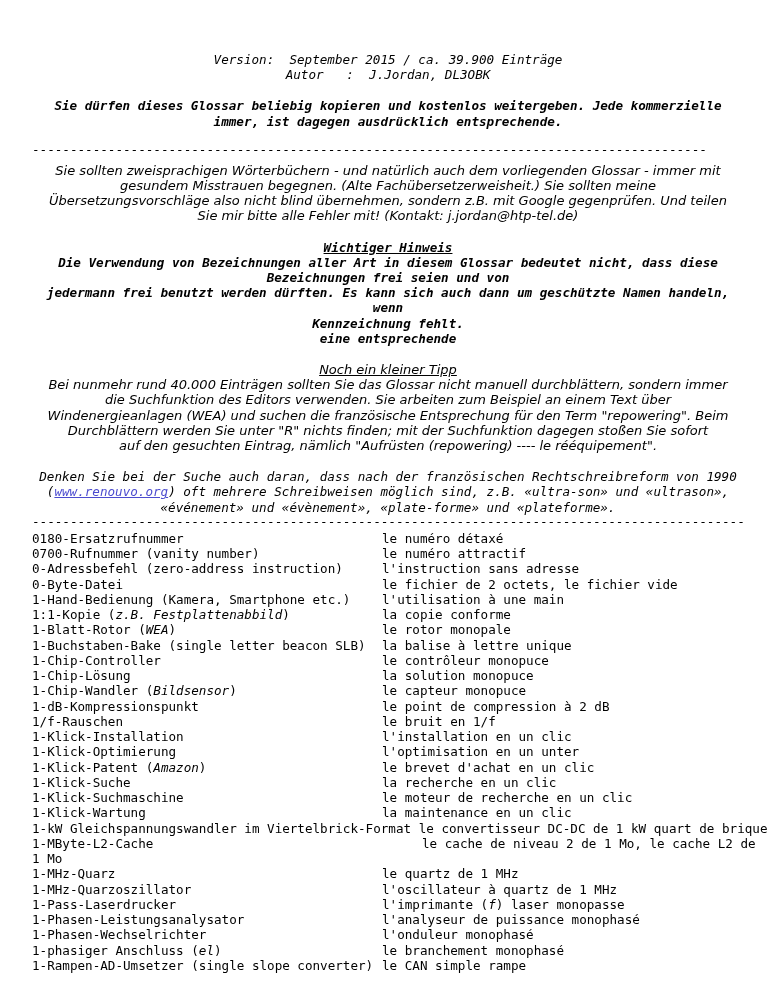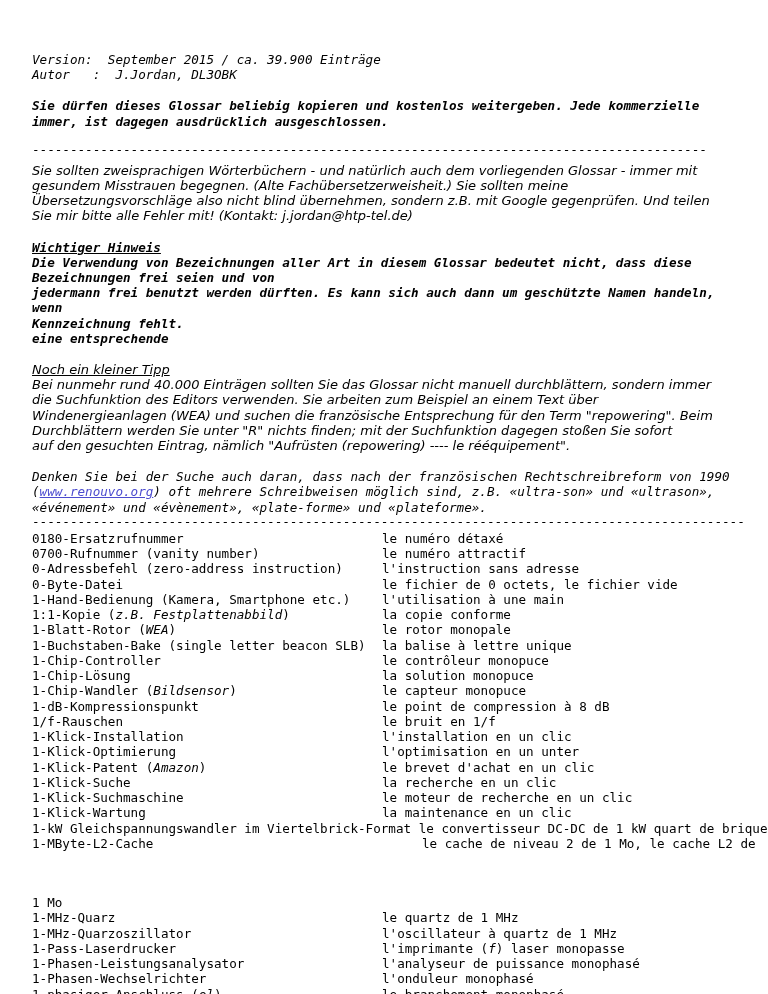--- a/index.html
+++ b/index.html
@@ -44,21 +44,21 @@
     font-weight: bold;
   }
   .prop-italic {
     font-family: "DejaVu Sans", "Liberation Sans", sans-serif;
     font-style: italic;
     font-size: 13px;
     line-height: 15.2px;
     white-space: pre-wrap;
   }
 
-  .block { margin: 0; }
+  .block { margin: 0; text-align: center; }
   .gap-14 { height: 14px; }
   .gap-16 { height: 16px; }
   .gap-6  { height: 6px; }
 
   .rule {
     font-family: "DejaVu Sans Mono", "Liberation Mono", monospace;
     font-size: 12.6px;
     line-height: 14px;
     white-space: pre;
     overflow: hidden;
@@ -103,37 +103,36 @@
     vertical-align: top;
     white-space: pre;
   }
   .trans.indent {
     padding-left: 40px;
   }
   .cont {
     display: block;
     white-space: pre;
     height: 15.25px;
-    margin-top: 44px;
   }
   .it { font-style: italic; }
 </style>
 </head>
 <body>
 
 <div class="page">
   <div class="content">
 
     <div class="mono mono-italic block">Version:  September 2015 / ca. 39.900 Einträge</div>
     <div class="mono mono-italic block">Autor   :  J.Jordan, DL3OBK</div>
 
     <div class="gap-16"></div>
 
     <div class="mono mono-bold-italic block">Sie dürfen dieses Glossar beliebig kopieren und kostenlos weitergeben. Jede kommerzielle</div>
-    <div class="mono mono-bold-italic block">immer, ist dagegen ausdrücklich ausgeschlossen.</div>
+    <div class="mono mono-bold-italic block">immer, ist dagegen ausdrücklich entsprechende.</div>
 
     <div class="gap-14"></div>
 
     <div class="rule">-----------------------------------------------------------------------------------------</div>
 
     <div class="gap-6"></div>
 
     <div class="prop-italic block">Sie sollten zweisprachigen Wörterbüchern - und natürlich auch dem vorliegenden Glossar - immer mit</div>
     <div class="prop-italic block">gesundem Misstrauen begegnen. (Alte Fachübersetzerweisheit.) Sie sollten meine</div>
     <div class="prop-italic block">Übersetzungsvorschläge also nicht blind übernehmen, sondern z.B. mit Google gegenprüfen. Und teilen</div>
@@ -162,29 +161,29 @@
     <div class="mono mono-italic block">Denken Sie bei der Suche auch daran, dass nach der französischen Rechtschreibreform von 1990</div>
     <div class="mono mono-italic block"><span>(</span><span class="extlink">www.renouvo.org</span><span>) oft mehrere Schreibweisen möglich sind, z.B. «ultra-son» und «ultrason»,</span></div>
     <div class="mono mono-italic block">«événement» und «évènement», «plate-forme» und «plateforme».</div>
 
     <div class="rule">----------------------------------------------------------------------------------------------</div>
 
     <div class="glossary" id="glossary-list">
         <div class="entry"><span class="term">0180-Ersatzrufnummer</span><span class="trans">le numéro détaxé</span></div>
         <div class="entry"><span class="term">0700-Rufnummer (vanity number)</span><span class="trans">le numéro attractif</span></div>
         <div class="entry"><span class="term">0-Adressbefehl (zero-address instruction)</span><span class="trans">l'instruction sans adresse</span></div>
-        <div class="entry"><span class="term">0-Byte-Datei</span><span class="trans">le fichier de 0 octets, le fichier vide</span></div>
+        <div class="entry"><span class="term">0-Byte-Datei</span><span class="trans">le fichier de 2 octets, le fichier vide</span></div>
         <div class="entry"><span class="term">1-Hand-Bedienung (Kamera, Smartphone etc.)</span><span class="trans">l'utilisation à une main</span></div>
         <div class="entry"><span class="term"><span>1:1-Kopie (</span><span class="it">z.B. Festplattenabbild</span><span>)</span></span><span class="trans">la copie conforme</span></div>
         <div class="entry"><span class="term"><span>1-Blatt-Rotor (</span><span class="it">WEA</span><span>)</span></span><span class="trans">le rotor monopale</span></div>
         <div class="entry"><span class="term">1-Buchstaben-Bake (single letter beacon SLB)</span><span class="trans">la balise à lettre unique</span></div>
         <div class="entry"><span class="term">1-Chip-Controller</span><span class="trans">le contrôleur monopuce</span></div>
         <div class="entry"><span class="term">1-Chip-Lösung</span><span class="trans">la solution monopuce</span></div>
         <div class="entry"><span class="term"><span>1-Chip-Wandler (</span><span class="it">Bildsensor</span><span>)</span></span><span class="trans">le capteur monopuce</span></div>
-        <div class="entry"><span class="term">1-dB-Kompressionspunkt</span><span class="trans">le point de compression à 8 dB</span></div>
+        <div class="entry"><span class="term">1-dB-Kompressionspunkt</span><span class="trans">le point de compression à 2 dB</span></div>
         <div class="entry"><span class="term">1/f-Rauschen</span><span class="trans">le bruit en 1/f</span></div>
         <div class="entry"><span class="term">1-Klick-Installation</span><span class="trans">l'installation en un clic</span></div>
         <div class="entry"><span class="term">1-Klick-Optimierung</span><span class="trans">l'optimisation en un unter</span></div>
         <div class="entry"><span class="term"><span>1-Klick-Patent (</span><span class="it">Amazon</span><span>)</span></span><span class="trans">le brevet d'achat en un clic</span></div>
         <div class="entry"><span class="term">1-Klick-Suche</span><span class="trans">la recherche en un clic</span></div>
         <div class="entry"><span class="term">1-Klick-Suchmaschine</span><span class="trans">le moteur de recherche en un clic</span></div>
         <div class="entry"><span class="term">1-Klick-Wartung</span><span class="trans">la maintenance en un clic</span></div>
         <div class="entry"><span class="term wide">1-kW Gleichspannungswandler im Viertelbrick-Format </span><span class="trans">le convertisseur DC-DC de 1 kW quart de brique</span></div>
         <div class="entry"><span class="term">1-MByte-L2-Cache</span><span class="trans indent">le cache de niveau 2 de 1 Mo, le cache L2 de</span></div>
         <div class="cont">1 Mo</div>

